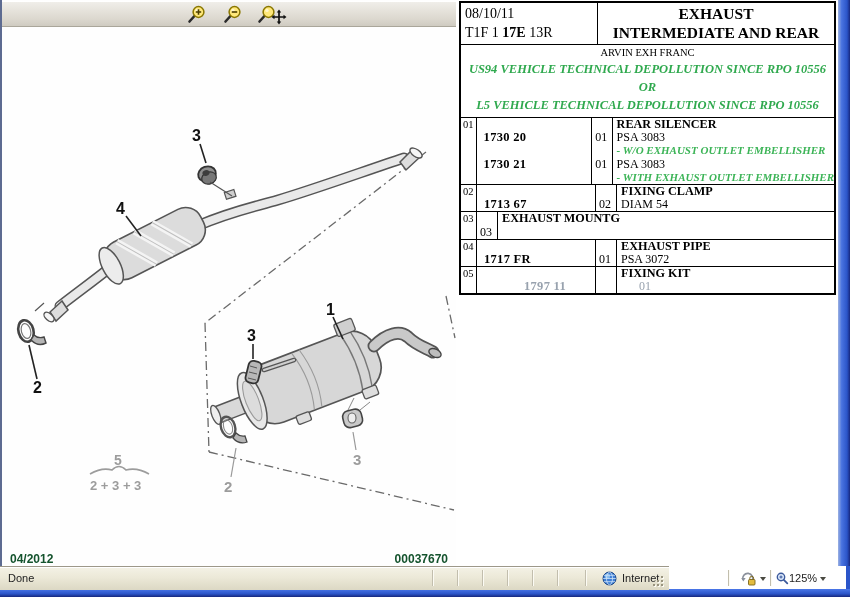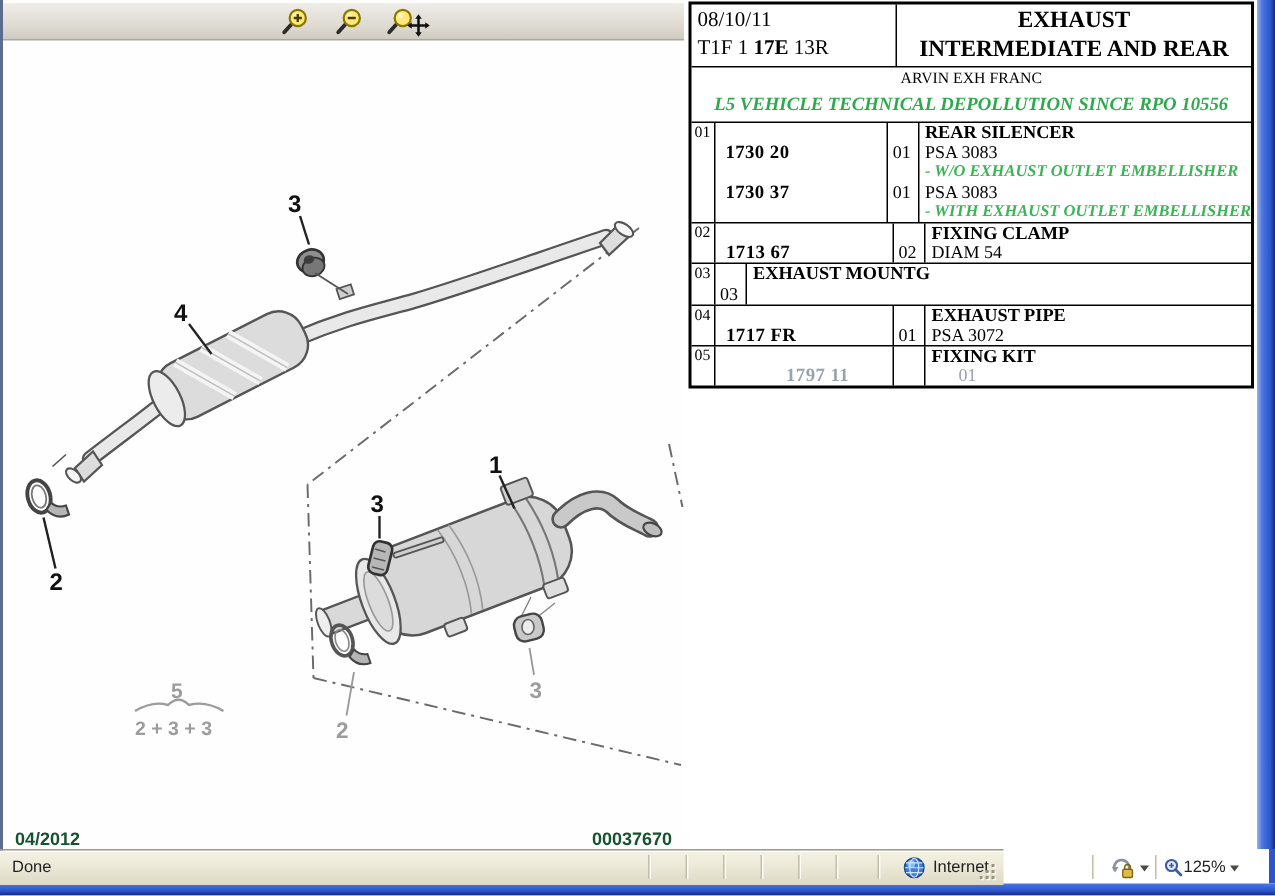--- a/index.html
+++ b/index.html
@@ -218,30 +218,31 @@
         <div><span>T1F 1 </span><b>17E</b><span> 13R</span></div>
       </div>
       <div class="hdr-right">
         <div>EXHAUST</div>
         <div>INTERMEDIATE AND REAR</div>
       </div>
     </div>
 
     <div class="note-block">
       <div class="supplier">ARVIN EXH FRANC</div>
+      <div class="gnote">US94 VEHICLE TECHNICAL DEPOLLUTION SINCE RPO 10556 OR</div>
       <div class="gnote">L5 VEHICLE TECHNICAL DEPOLLUTION SINCE RPO 10556</div>
     </div>
 
     <div class="prow">
       <div class="c-ref">01</div>
       <div class="c-part">
         <div class="ln"></div>
         <div class="ln pn">1730 20</div>
         <div class="ln"></div>
-        <div class="ln pn">1730 37</div>
+        <div class="ln pn">1730 21</div>
       </div>
       <div class="c-qty">
         <div class="ln"></div>
         <div class="ln">01</div>
         <div class="ln"></div>
         <div class="ln">01</div>
       </div>
       <div class="c-desc">
         <div class="ln title">REAR SILENCER</div>
         <div class="ln">PSA 3083</div>

